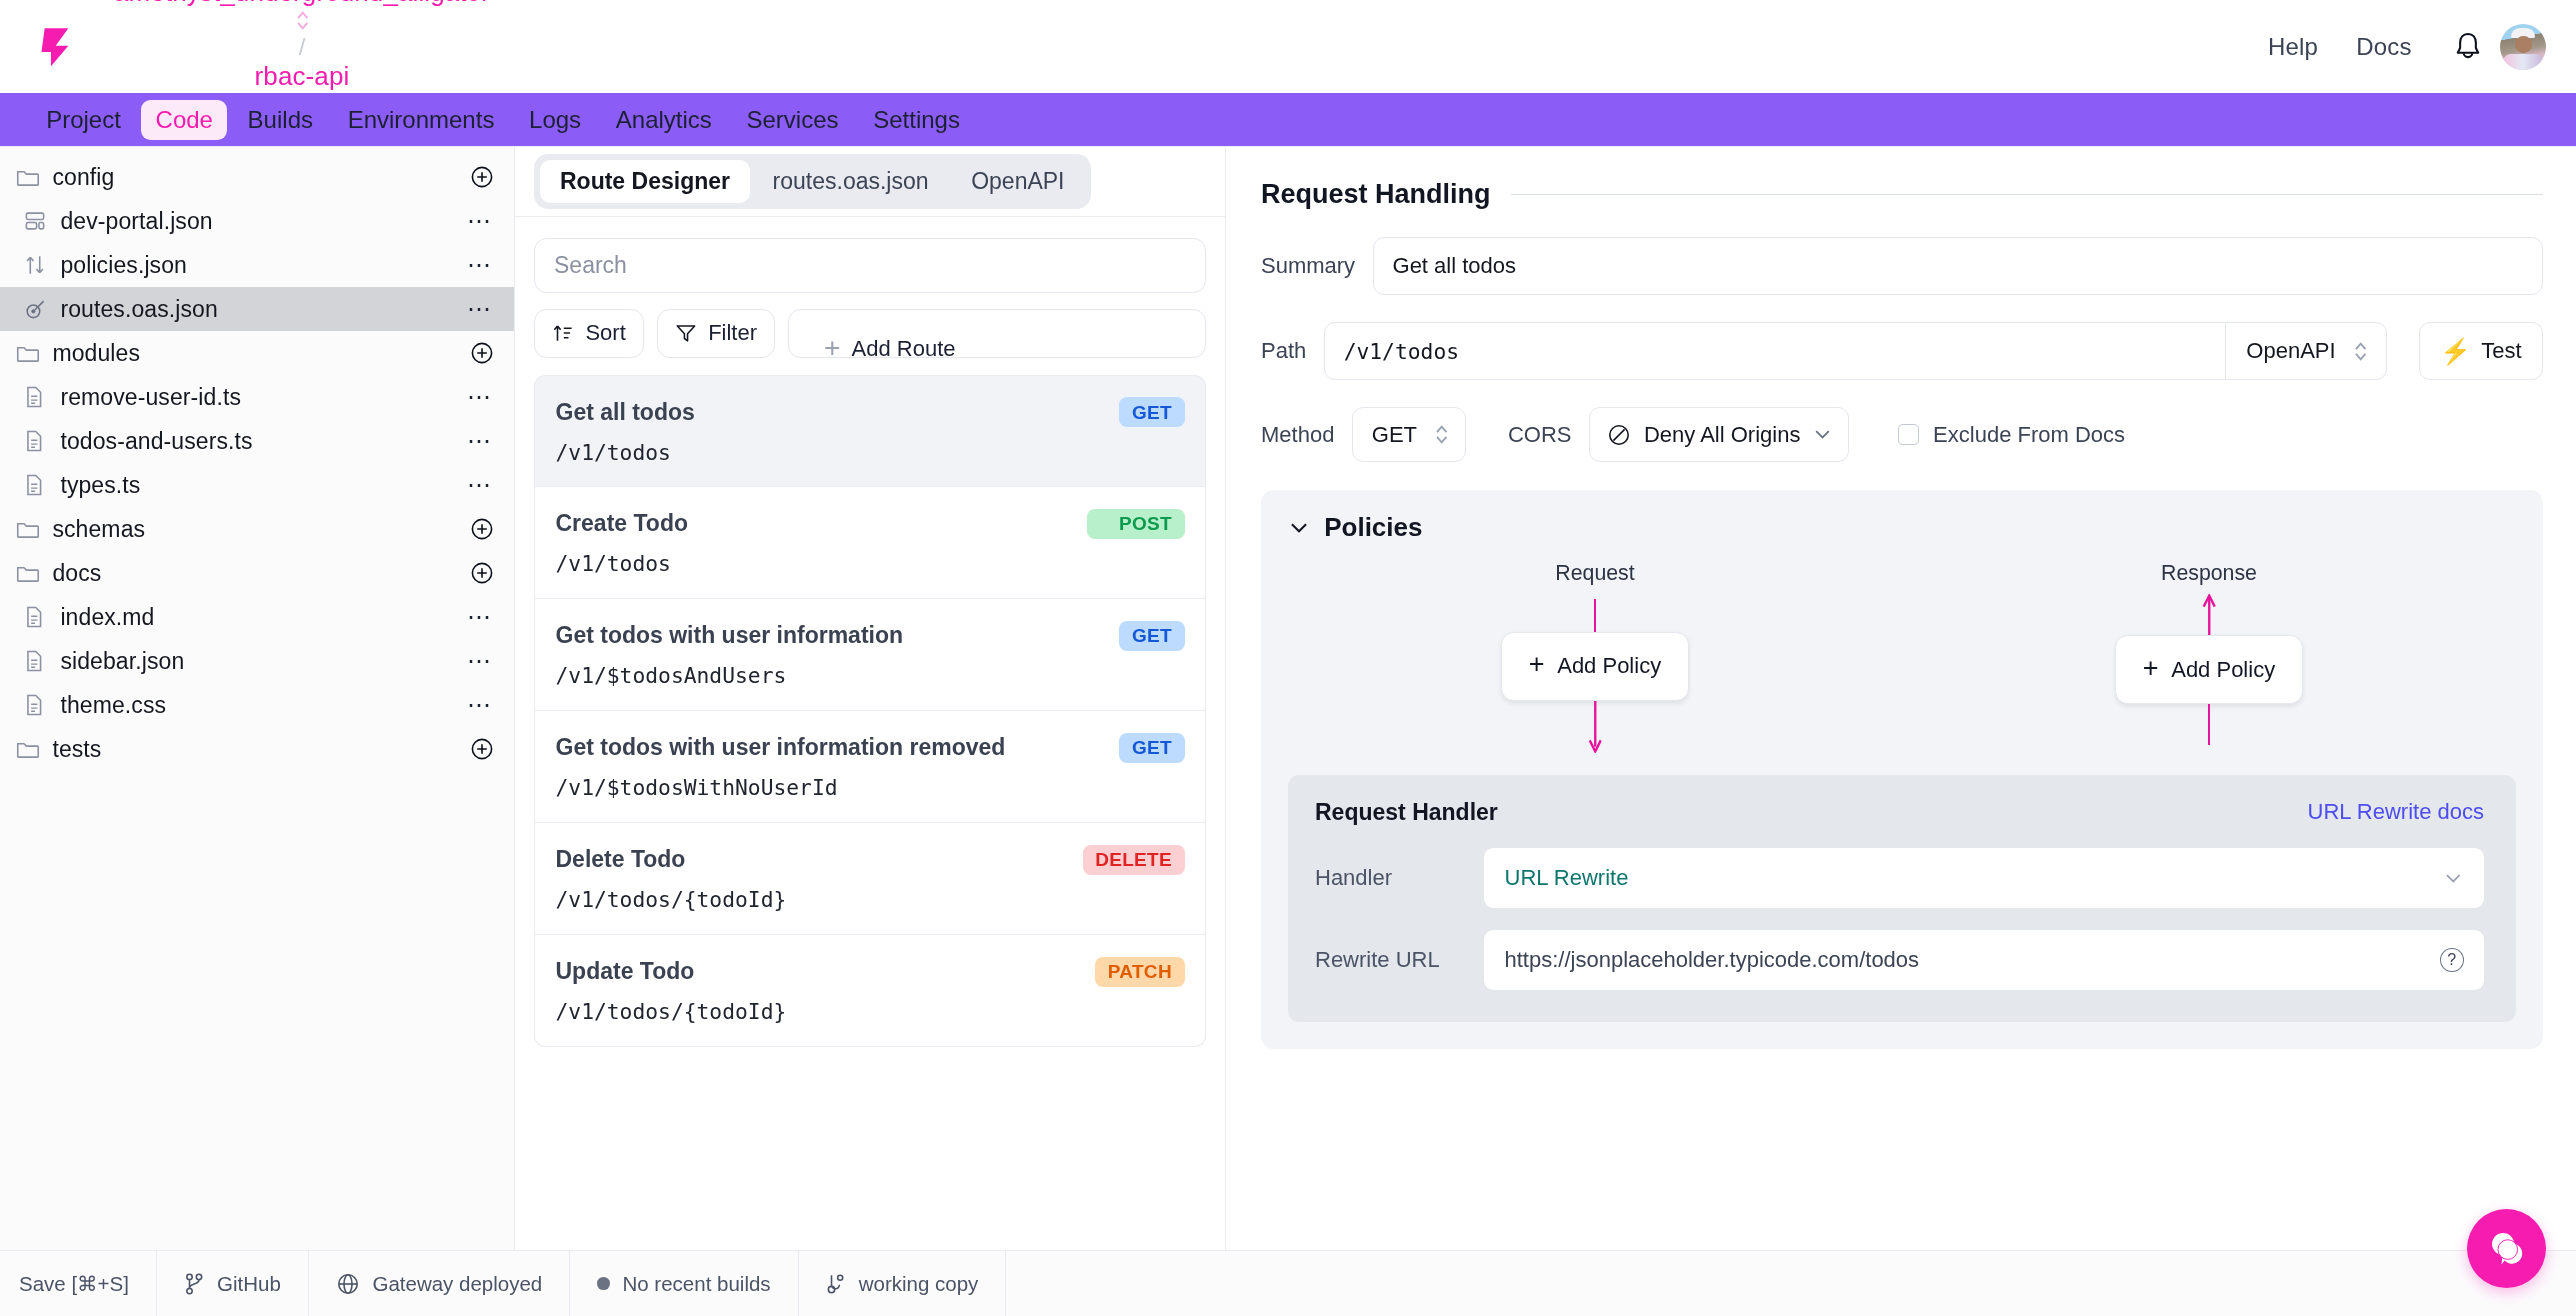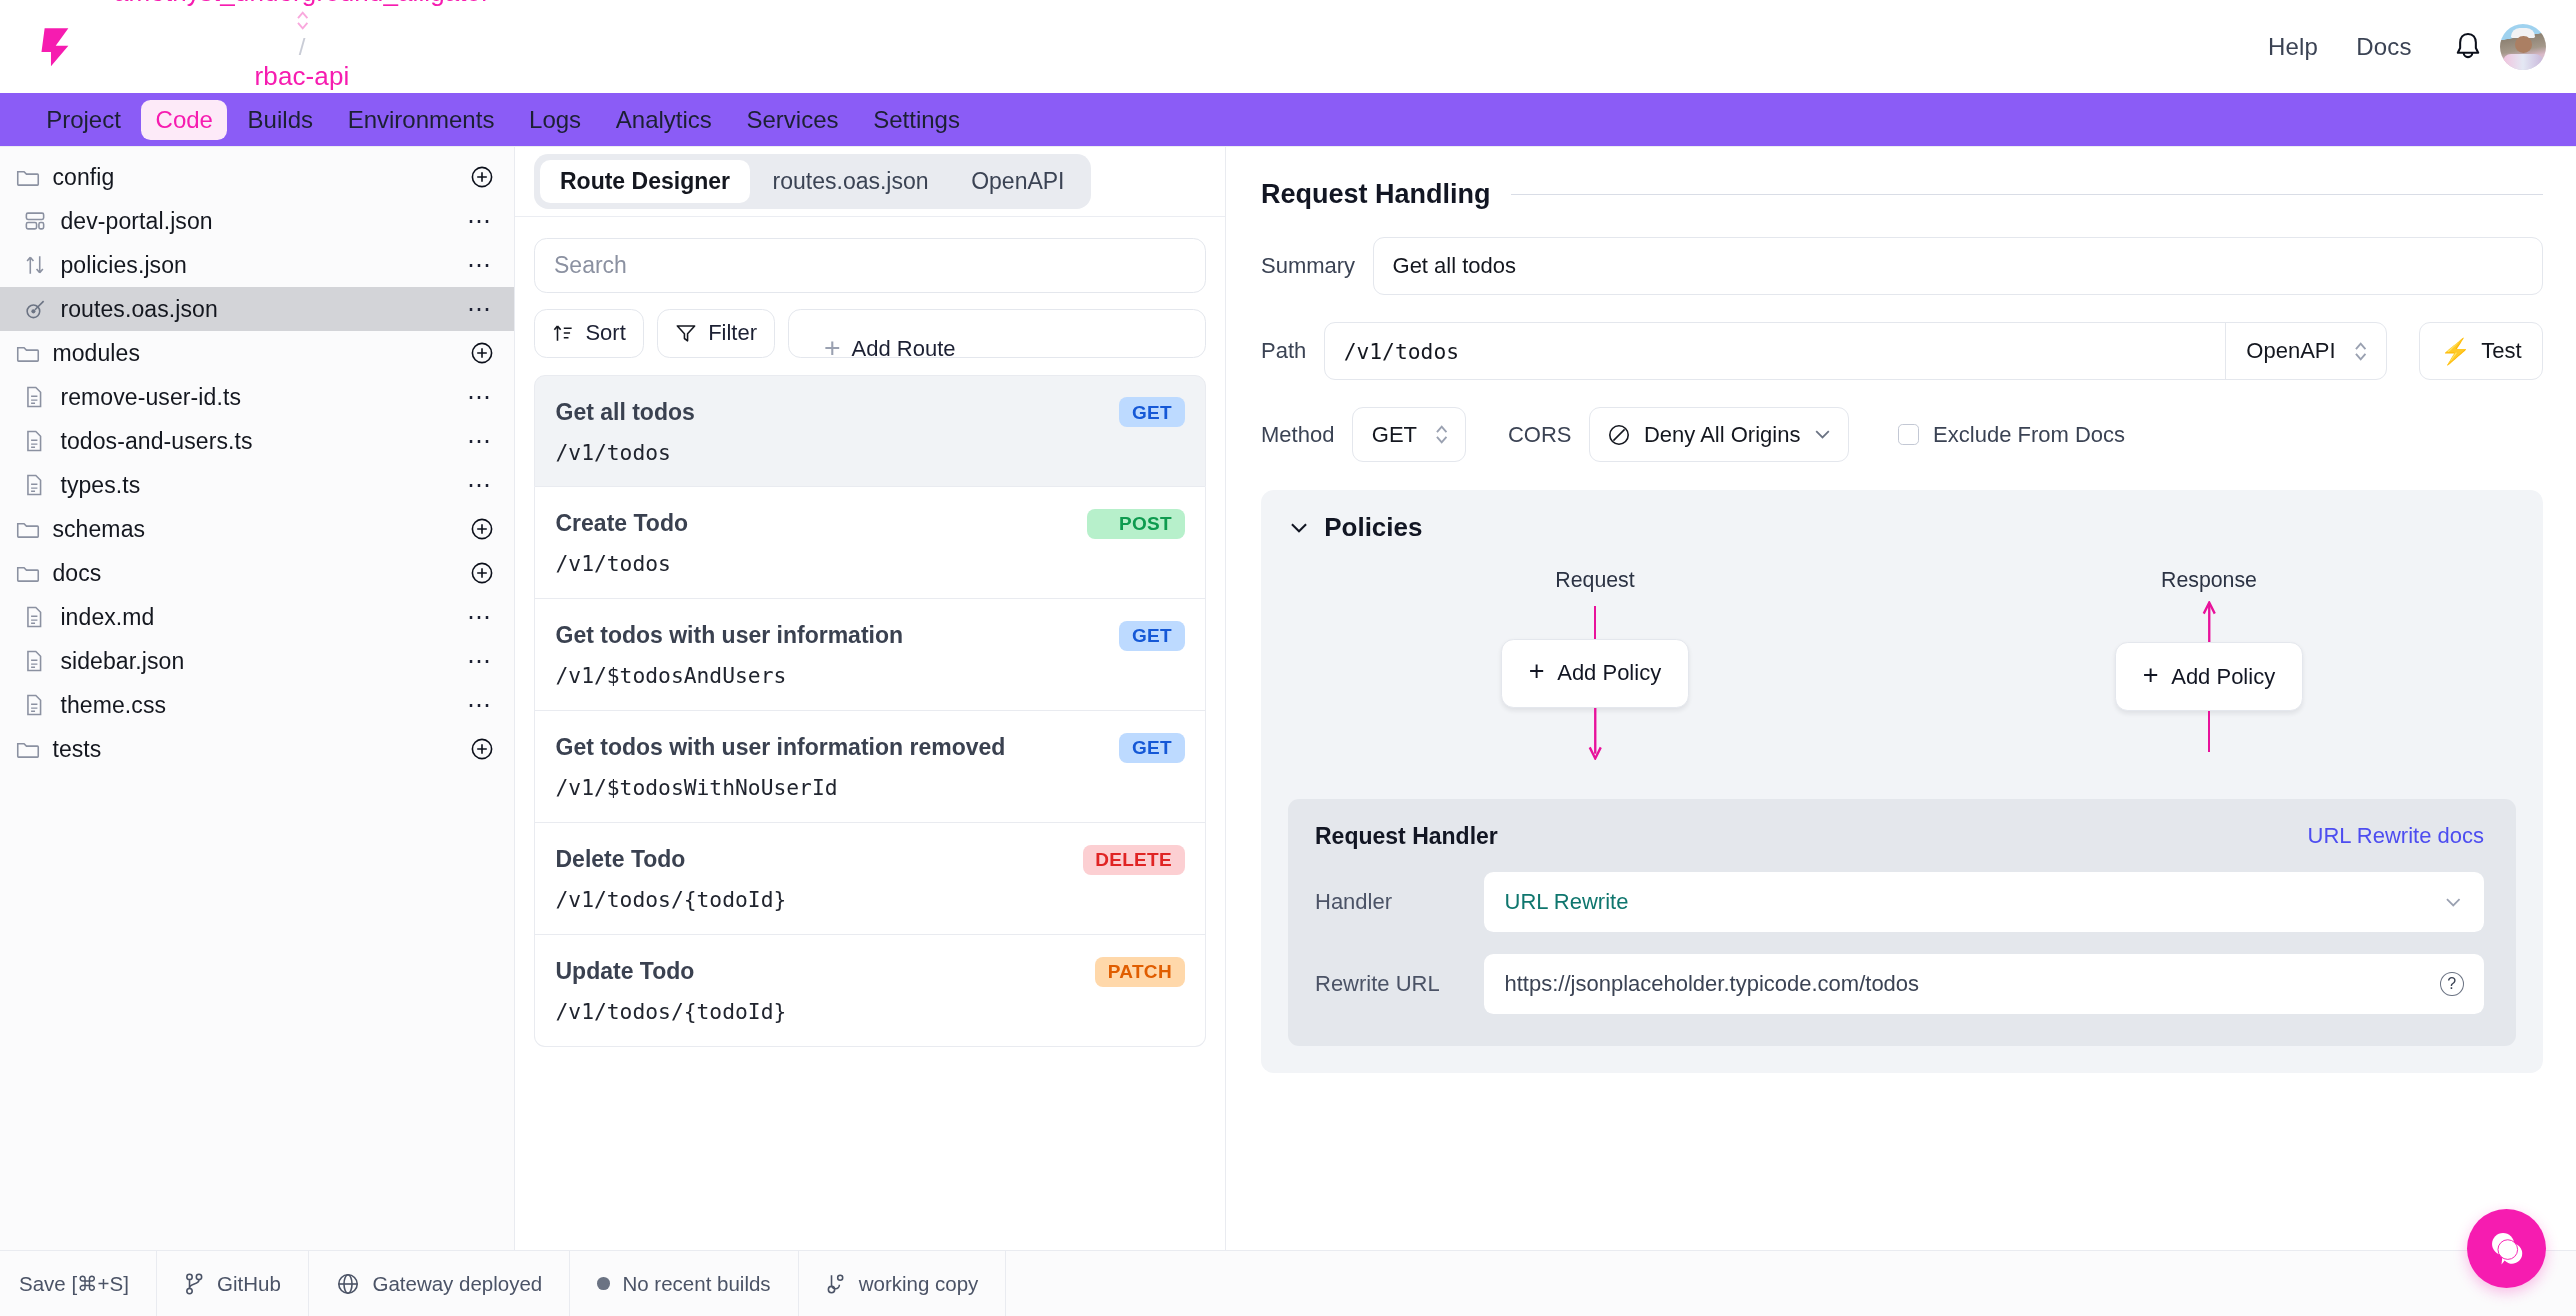--- a/index.html
+++ b/index.html
@@ -195,33 +195,33 @@
   .checkrow { display: inline-flex; align-items: center; gap: 14.2px; margin-left: 32px; }
   .chk { width: 20.5px; height: 20.5px; border: 1.6px solid #c3c8d4; border-radius: 4.7px; background:#fff; }
 
   
   .policies {
     margin-top: 28.4px; background: #f2f4f7; border-radius: 12.6px;
     padding: 22px 27px 27px 27px;
   }
   .pol-head { display: flex; align-items: center; gap: 14.2px; }
   .pol-title { font-size: 26px; font-weight: 700; color: #121623; }
-  .flow { display: flex; margin-top: 25px; }
+  .flow { display: flex; margin-top: 18px; }
   .flow-col { width: 50%; display: flex; flex-direction: column; align-items: center; }
   .flow-label { font-size: 21.3px; color: #2c3344; }
   .add-policy {
     background: #fff; border: 1.6px solid #e4e7ed; border-radius: 12.6px;
     box-shadow: 0 2.4px 4.7px rgba(20,25,40,.08);
     padding: 20.5px 27px; display: inline-flex; align-items: center; gap: 12.6px;
     font-size: 22px; color: #121623;
   }
   .arrow-seg { width: 2.4px; background: #e8129b; }
 
   .handler-card {
-    margin-top: 39px; background: #e4e7ec; border-radius: 11px; padding: 24px 32px 32px 27px;
+    margin-top: 22px; background: #e4e7ec; border-radius: 11px; padding: 24px 32px 32px 27px;
   }
   .hc-head { display: flex; align-items: center; }
   .hc-title { font-size: 23px; font-weight: 700; color: #121623; }
   .hc-link { margin-left: auto; font-size: 22px; color: #4d4df0; }
   .hc-row { display: flex; align-items: center; margin-top: 22px; gap: 19px; }
   .hc-label { width: 150px; flex: 0 0 150px; font-size: 22px; color: #4b5366; }
   .hc-field {
     flex: 1 1 auto; height: 60px; background: #fff; border-radius: 9.5px;
     display: flex; align-items: center; padding: 0 20.5px;
   }

